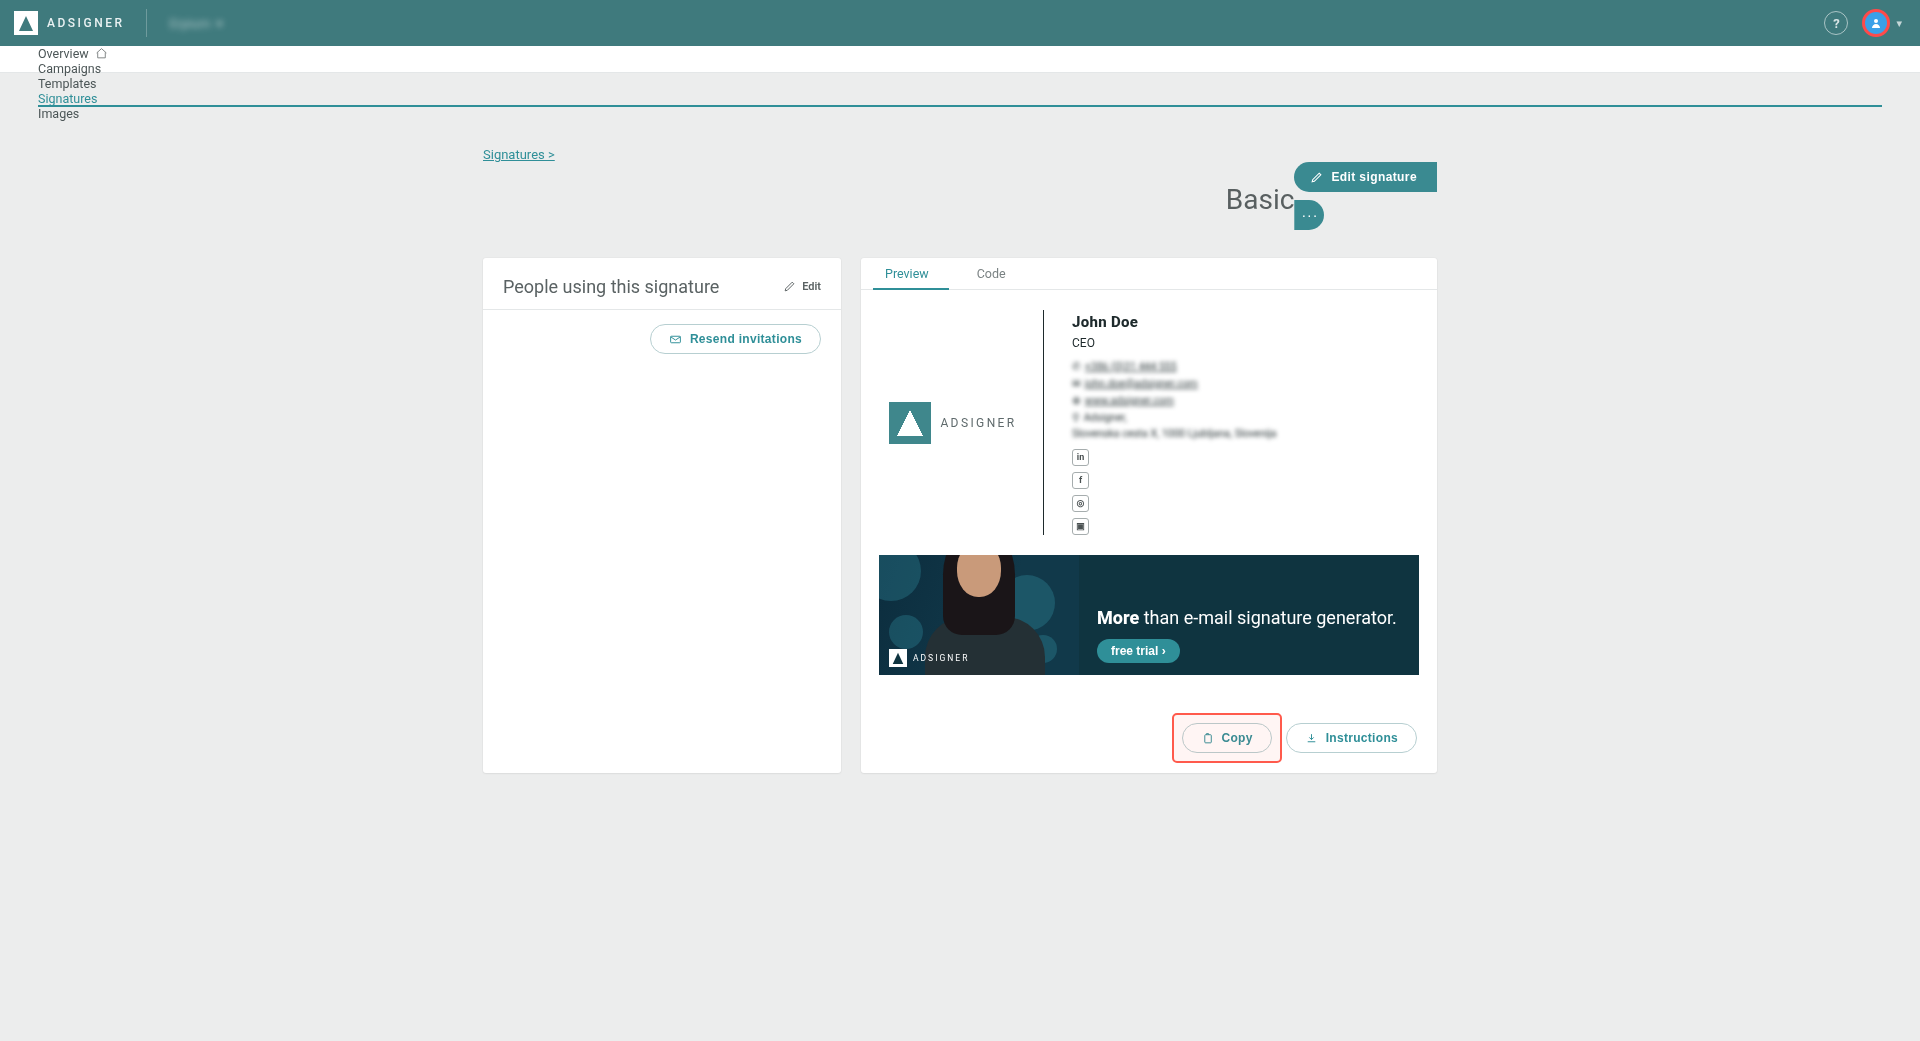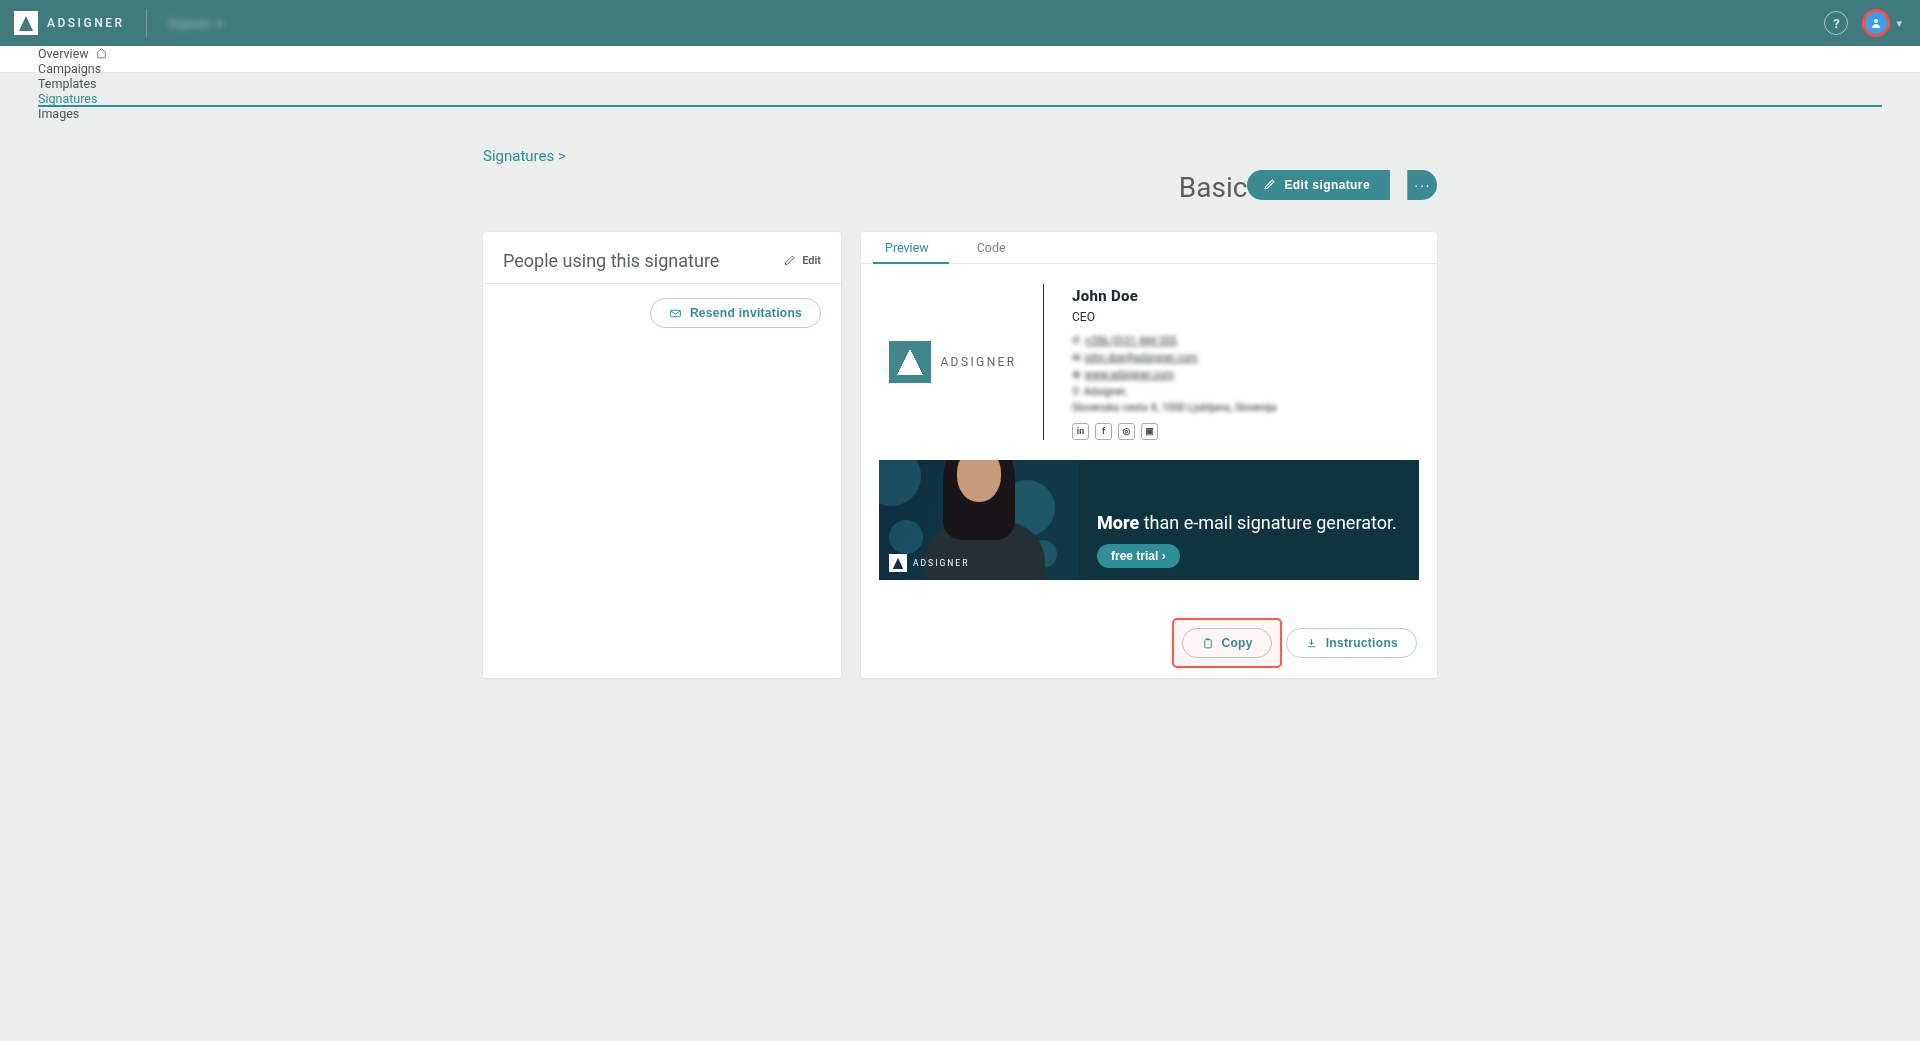--- a/index.html
+++ b/index.html
@@ -110,37 +110,39 @@
   
   .page {
     padding: 74px 0 40px 0;
     display:flex;
     justify-content:center;
   }
   .page-inner {
     width:954px;
   }
   .breadcrumb {
-    font-size:15px;
+    font-size:13px;
     color: var(--teal);
+    text-decoration: underline;
   }
   .page-title {
     font-size:28px;
     font-weight:400;
     color:#585f60;
     margin-top:6px;
   }
   .title-row {
     display:flex;
     align-items:center;
     justify-content:flex-end;
   }
   .actions {
     display:flex;
-    gap:17px;
+    gap:8px;
+    flex-direction:column;
   }
   .btn-edit-sig {
     height:30px;
     background: var(--teal-btn);
     color:#fff;
     border:none;
     padding:0 20px 0 16px;
     font-size:12px;
     font-weight:600;
     letter-spacing:.4px;
@@ -319,21 +321,21 @@
     padding-left:12px;
     font-size:10.5px;
     line-height:1.6;
     color:#1e2a2c;
   }
   .sig-name { font-size:15px; font-weight:800; letter-spacing:.3px; color:#1e2a2c; }
   .sig-role { font-size:12px; color:#1e2a2c; margin-bottom:6px; }
   .sig-blur { filter: blur(2.2px); }
   .sig-line { display:flex; align-items:center; gap:4px; }
   .sig-line a { text-decoration:underline; color:#2e3a3c; }
-  .sig-icons { display:flex; gap:6px; margin-top:6px; }
+  .sig-icons { display:flex; gap:6px; margin-top:6px;flex-direction:column; }
   .sig-icons .ic {
     width:17px; height:17px; border:1px solid #a6adae; border-radius:3px;
     display:flex; align-items:center; justify-content:center;
     font-size:9px; color:#4a5152; font-weight:700;
   }
 
   
   .banner {
     margin-top:10px;
     height:120px;

